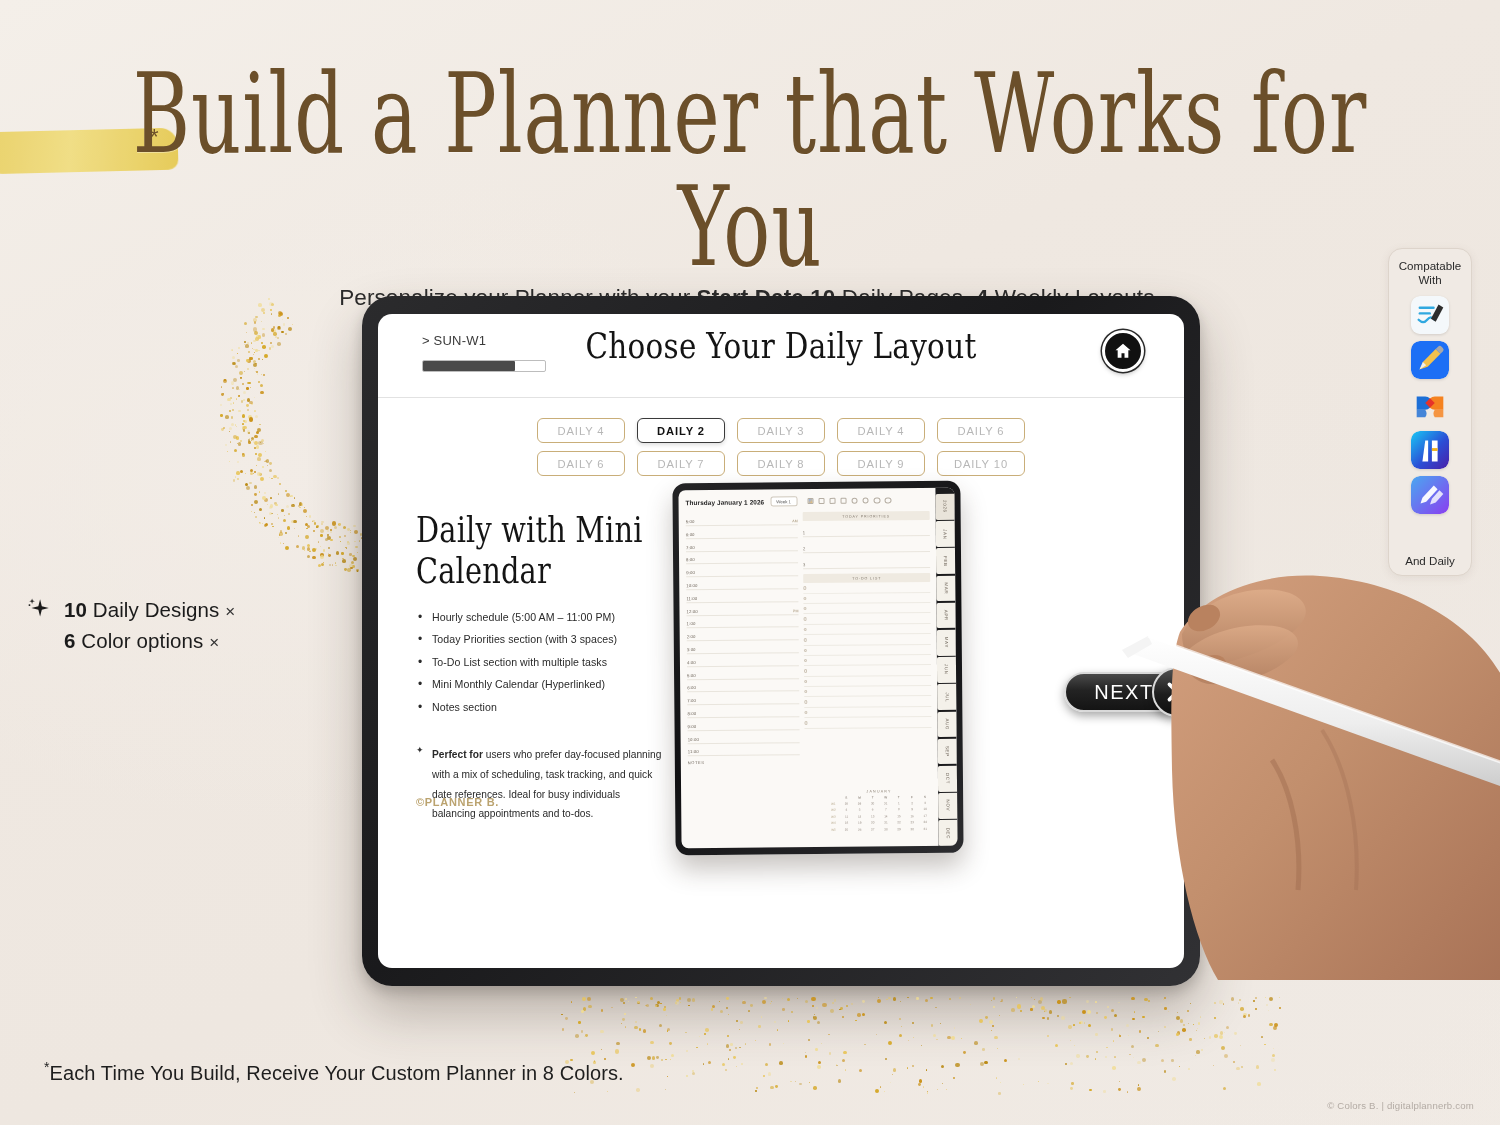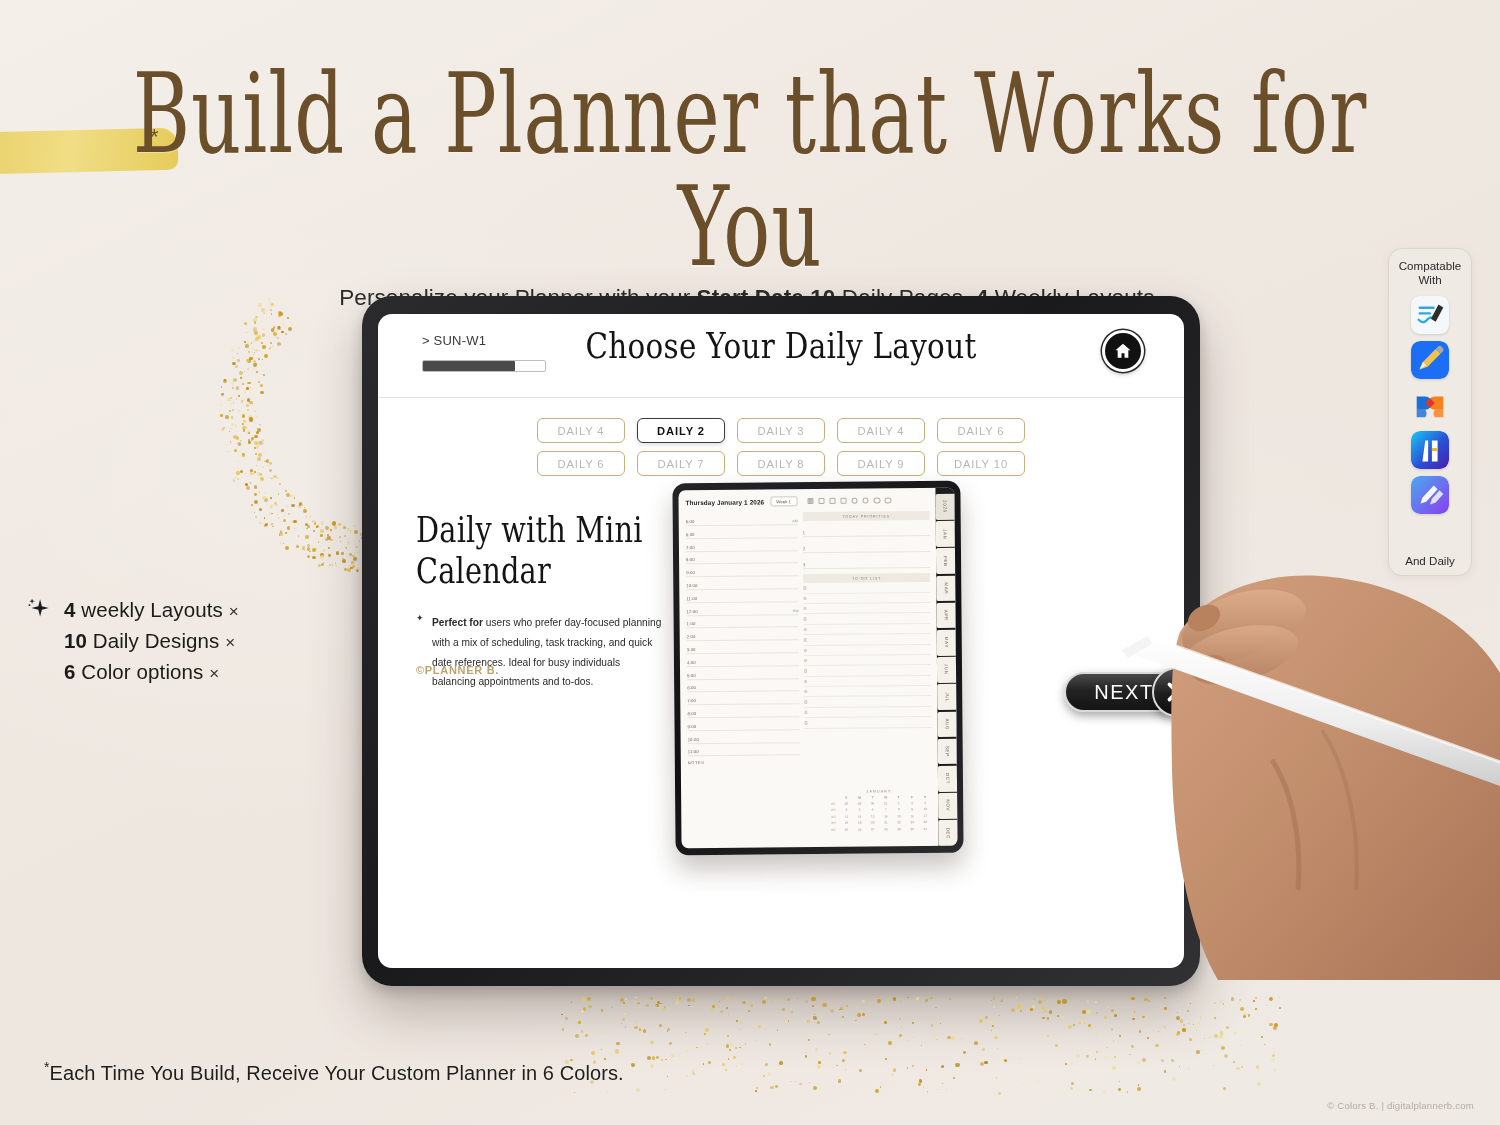--- a/index.html
+++ b/index.html
@@ -734,21 +734,20 @@
   </div>
 
   <div class="stats">
     <div class="sgroup">
       <svg class="spark" viewBox="0 0 24 24">
         <path d="M13 3 L14.6 9.4 L21 11 L14.6 12.6 L13 19 L11.4 12.6 L5 11 L11.4 9.4 Z" fill="#1b1b1b"></path>
         <path d="M5.6 2.2 L6.2 4.2 L8.2 4.8 L6.2 5.4 L5.6 7.4 L5 5.4 L3 4.8 L5 4.2 Z" fill="#1b1b1b"></path>
         <circle cx="3.2" cy="8.4" r=".9" fill="#1b1b1b"></circle>
       </svg>
       <div id="statsG1">
-          <div class="sline"><b>4</b> weekly Layouts <span class="x">×</span></div>
           <div class="sline"><b>10</b> Daily Designs <span class="x">×</span></div>
           <div class="sline"><b>6</b> Color options <span class="x">×</span></div>
         </div>
     </div>
     <div class="gap"></div>
   </div>
 
   <div class="tablet">
     <div class="screen">
 
@@ -778,20 +777,27 @@
             <div class="tab">DAILY 7</div>
             <div class="tab">DAILY 8</div>
             <div class="tab">DAILY 9</div>
             <div class="tab">DAILY 10</div>
           </div>
       </div>
 
       <div class="t-body">
         <div class="col-l">
           <div class="h2">Daily with Mini Calendar</div>
+          <ul class="bullets" id="featureList">
+              <li>Hourly schedule (5:00 AM – 11:00 PM)</li>
+              <li>Today Priorities section (with 3 spaces)</li>
+              <li>To-Do List section with multiple tasks</li>
+              <li>Mini Monthly Calendar (Hyperlinked)</li>
+              <li>Notes section</li>
+            </ul>
           <div class="perfect">
             <span class="spk">✦</span>
             <p><b>Perfect for</b><span> users who prefer day-focused planning with a mix of scheduling, task tracking, and quick date references. Ideal for busy individuals balancing appointments and to-dos.</span></p>
           </div>
         </div>
 
         <div class="mini">
           <div class="mscreen">
             <div class="mmain">
               <div class="mhead">
@@ -1567,17 +1573,17 @@
       <i class="gsp" style="left: 701.293px; top: 61.3965px; width: 1.68779px; height: 1.68779px; background: rgb(184, 134, 11); opacity: 0.64;"></i>
       <i class="gsp" style="left: 434.457px; top: 60.5732px; width: 3.15788px; height: 3.15788px; background: rgb(232, 197, 90); opacity: 0.66;"></i>
       <i class="gsp" style="left: 456.324px; top: 22.1255px; width: 1.18511px; height: 1.18511px; background: rgb(240, 220, 148); opacity: 0.94;"></i>
       <i class="gsp" style="left: 582.451px; top: 40.6955px; width: 2.70591px; height: 2.70591px; background: rgb(212, 165, 32); opacity: 0.93;"></i>
       <i class="gsp" style="left: 201.725px; top: 25.1055px; width: 3.953px; height: 3.953px; background: rgb(201, 143, 19); opacity: 0.69;"></i>
       <i class="gsp" style="left: 516.37px; top: 79.3305px; width: 3.29983px; height: 3.29983px; background: rgb(240, 220, 148); opacity: 0.51;"></i>
       <i class="gsp" style="left: 61.9414px; top: 43.4891px; width: 2.77172px; height: 2.77172px; background: rgb(212, 165, 32); opacity: 0.4;"></i>
     </div>
 
   <div class="footer">
-    <div class="fline"><sup>*</sup><span>Each Time You Build, Receive Your Custom Planner in 6 Colors.</span></div>
+    <div class="fline"><sup>*</sup><span>Each Time You Build, Receive Your Custom Planner in 8 Colors.</span></div>
   </div>
   <div class="copy">© Colors B. | digitalplannerb.com</div>
 
 </div>
 
 </body></html>

